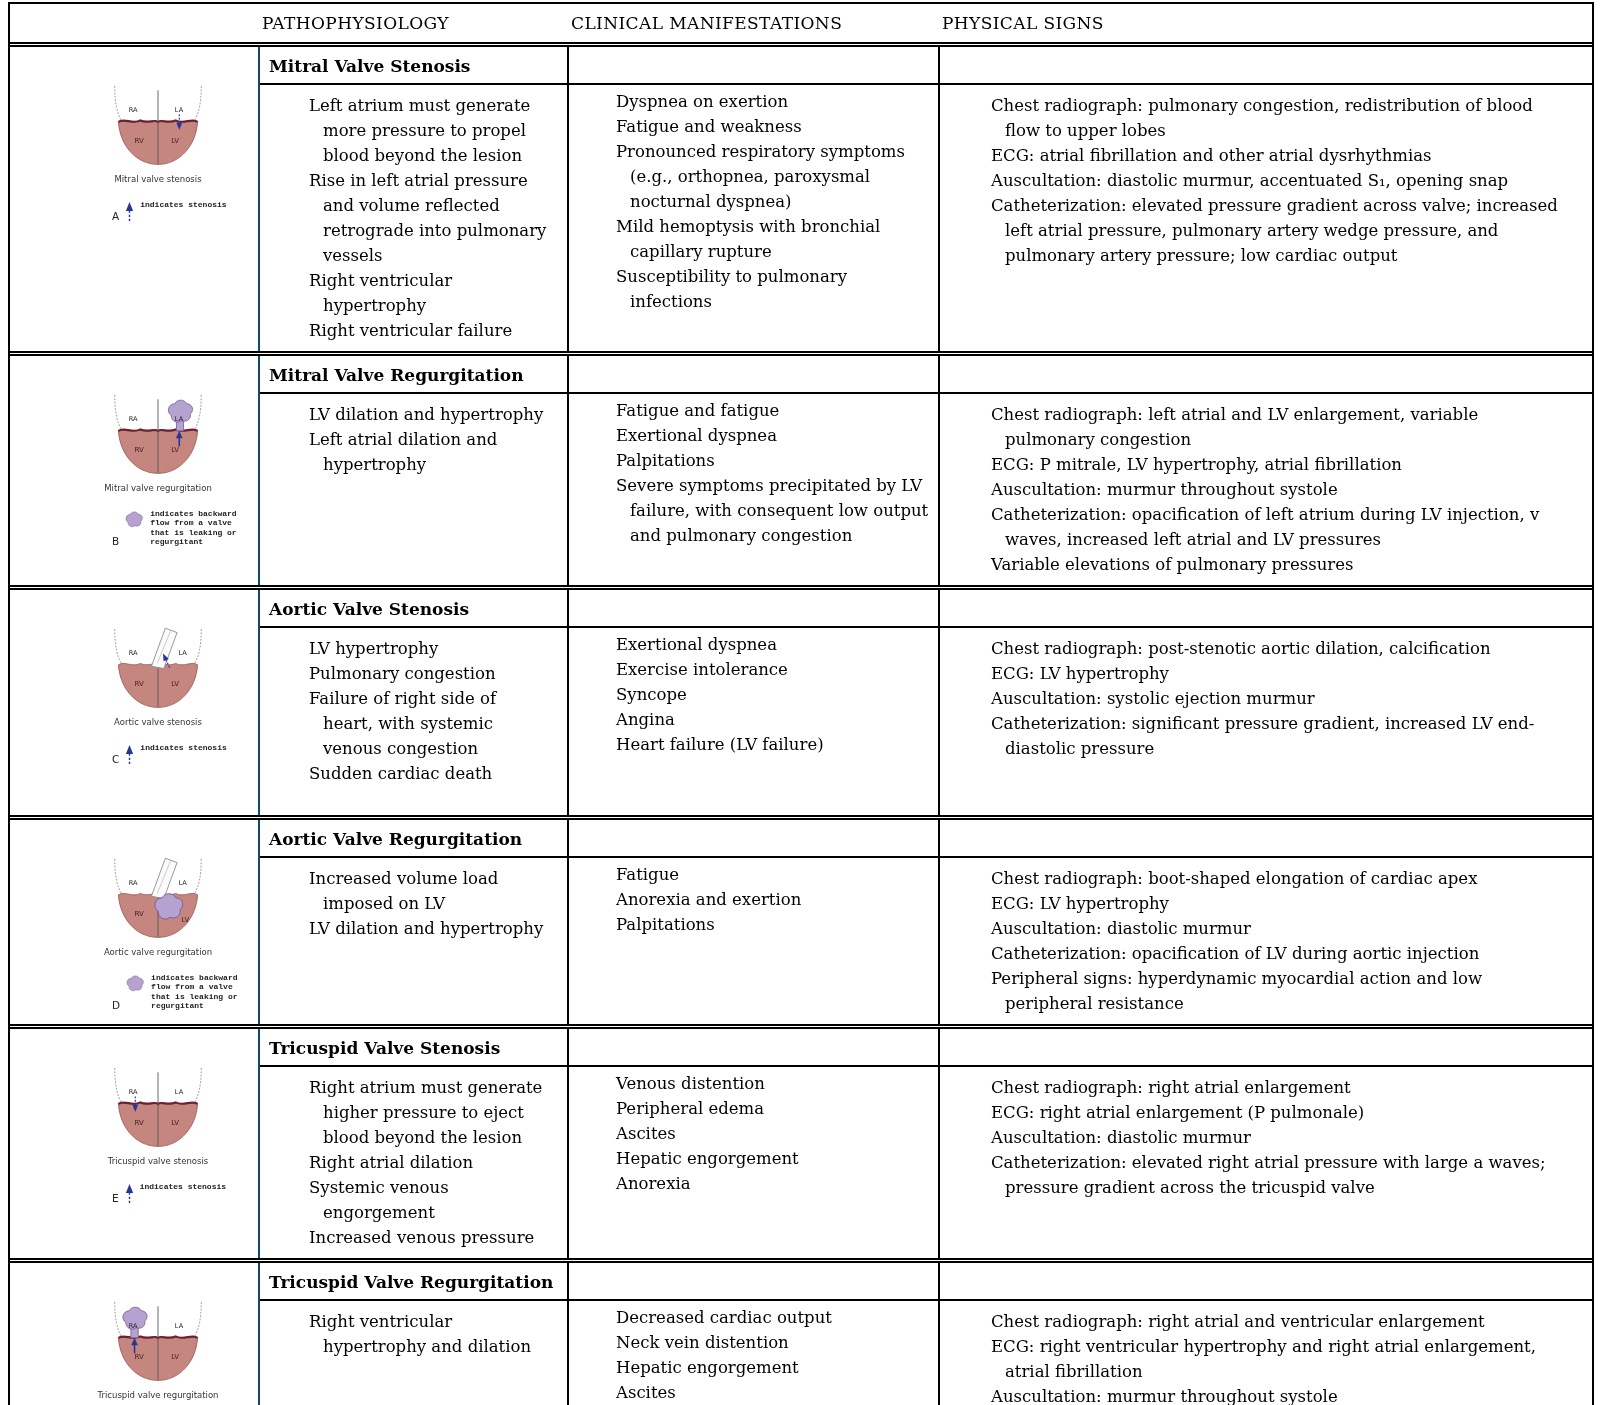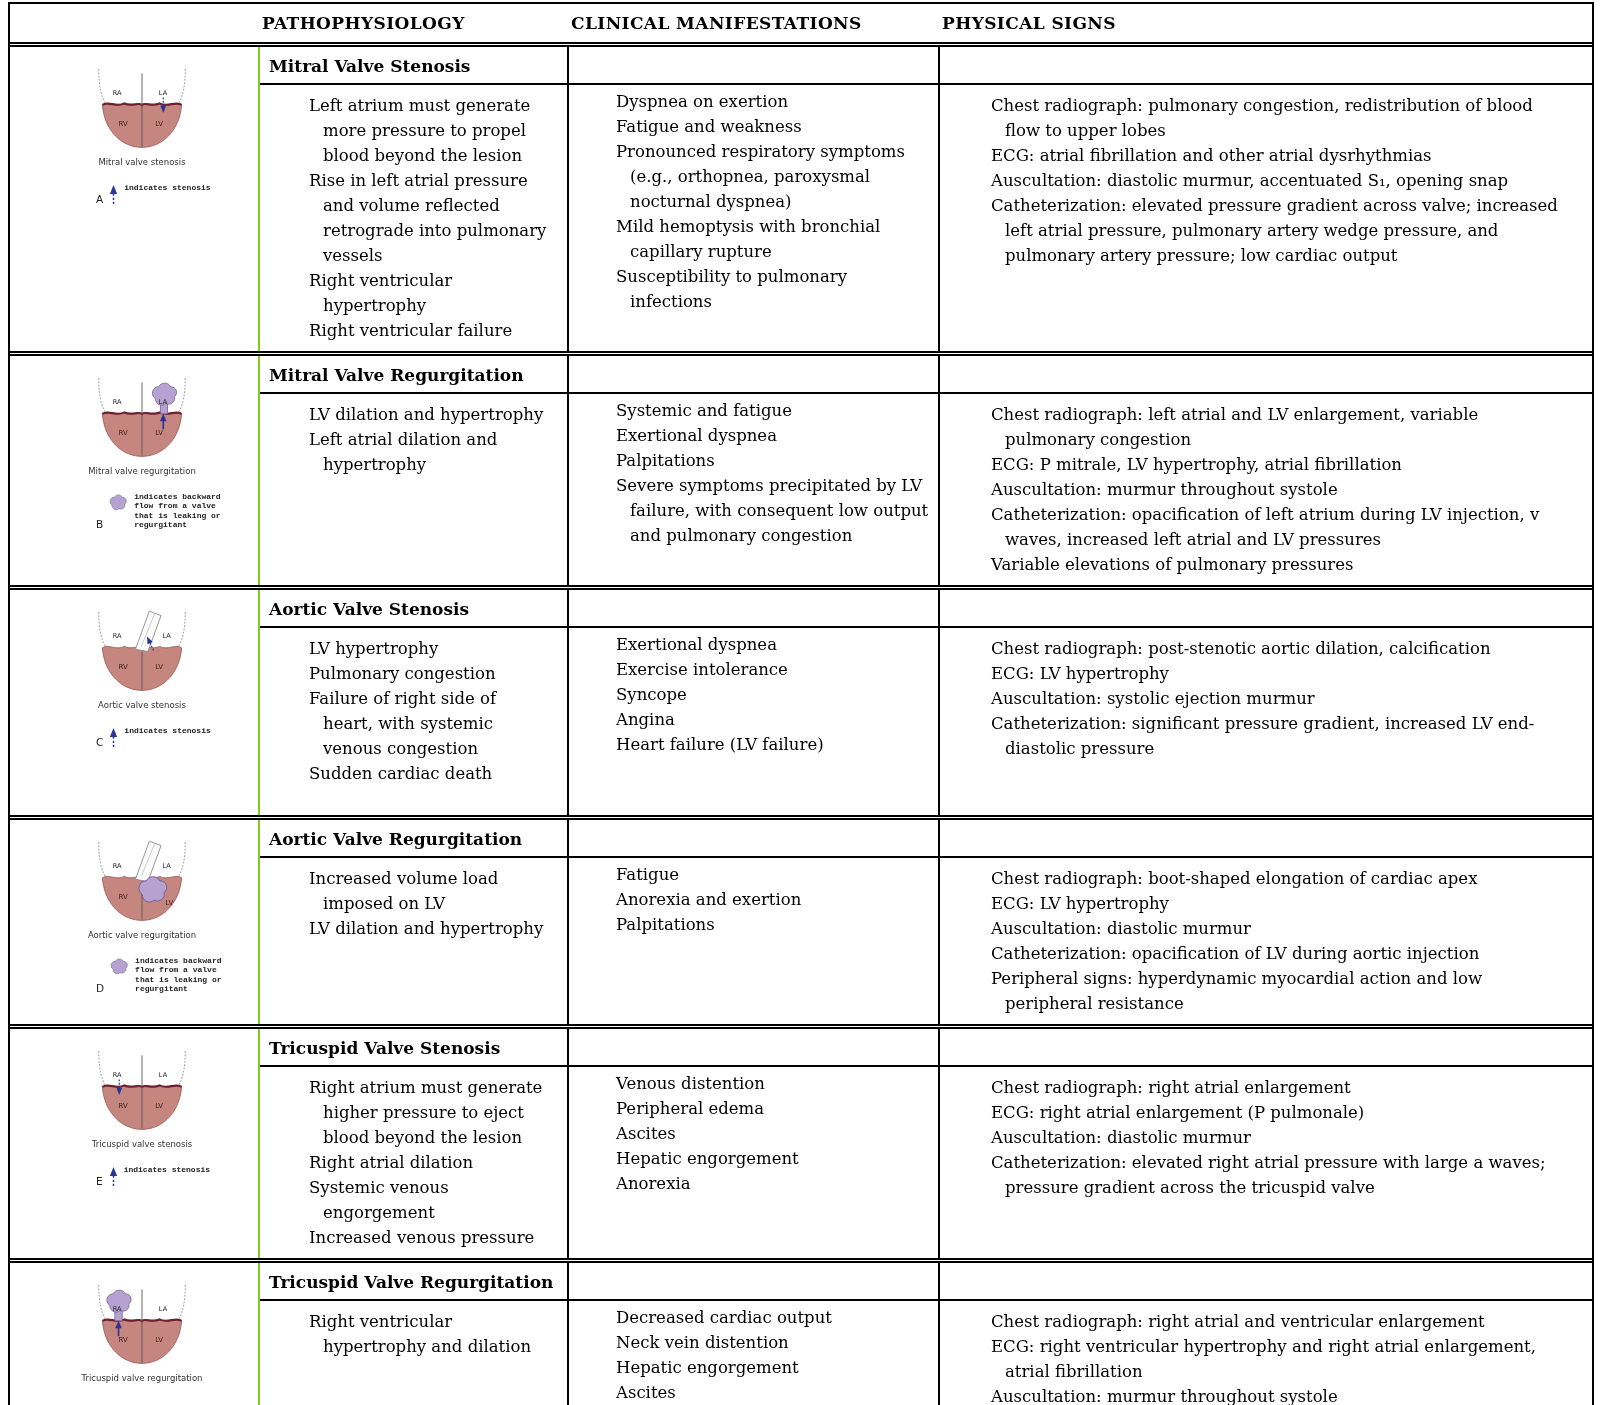--- a/index.html
+++ b/index.html
@@ -3,28 +3,28 @@
 <meta charset="utf-8">
 <style>
   html,body{margin:0;padding:0;background:#fff;}
   *{box-sizing:border-box;}
   body{font-family:"DejaVu Serif","Liberation Serif",serif;color:#000;}
   .page{width:1600px;}
   .vtable{width:1586px;margin:2px 6px 0 8px;border:2px solid #000;background:#fff;}
 
   
   .header-row{display:grid;grid-template-columns:250px 309px 371px 1fr;align-items:center;height:43px;border-bottom:5px double #000;}
-  .hcol{font-weight:700;font-size:17px;letter-spacing:.4px;padding-left:2px;}
+  .hcol{font-weight:400;font-size:17px;letter-spacing:.4px;padding-left:2px;}
 
   
   .section{display:grid;grid-template-columns:250px 309px 371px 1fr;grid-template-rows:auto 1fr;}
   .section + .section{border-top:5px double #000;}
   .s1{min-height:255px}.s2{min-height:226px}.s3{min-height:230px}.s4{min-height:203px}.s5{min-height:203px}.s6{min-height:227px}
 
-  .dcell{grid-column:1;grid-row:1 / span 2;border-right:2px solid #84cc16;padding-top:19px;}
+  .dcell{grid-column:1;grid-row:1 / span 2;border-right:2px solid #0c4a6e;padding-top:36px;margin-left:16px;}
   .tcell{grid-column:2;grid-row:1;border-right:2px solid #000;border-bottom:2px solid #000;
          font-weight:700;font-size:17px;padding:9px 4px 7px 9px;}
   .t3{grid-column:3;grid-row:1;border-right:2px solid #000;border-bottom:2px solid #000;}
   .t4{grid-column:4;grid-row:1;border-bottom:2px solid #000;}
   .c2{grid-column:2;grid-row:2;border-right:2px solid #000;padding:8px 17px 8px 49px;}
   .c3{grid-column:3;grid-row:2;border-right:2px solid #000;padding:4px 8px 8px 47px;}
   .c4{grid-column:4;grid-row:2;padding:8px 27px 8px 51px;}
   .content{font-size:16.5px;line-height:25px;}
   .content .li{padding-left:14px;text-indent:-14px;}
 
@@ -161,21 +161,21 @@
       </div>
     </div>
     <div class="tcell">Mitral Valve Regurgitation</div>
     <div class="t3"></div>
         <div class="t4"></div>
     <div class="c2 content">
           <div class="li">LV dilation and hypertrophy</div>
           <div class="li">Left atrial dilation and hypertrophy</div>
         </div>
     <div class="c3 content">
-          <div class="li">Systemic and fatigue</div>
+          <div class="li">Fatigue and fatigue</div>
           <div class="li">Exertional dyspnea</div>
           <div class="li">Palpitations</div>
           <div class="li">Severe symptoms precipitated by LV failure, with consequent low output and pulmonary congestion</div>
         </div>
     <div class="c4 content">
           <div class="li">Chest radiograph: left atrial and LV enlargement, variable pulmonary congestion</div>
           <div class="li">ECG: P mitrale, LV hypertrophy, atrial fibrillation</div>
           <div class="li">Auscultation: murmur throughout systole</div>
           <div class="li">Catheterization: opacification of left atrium during LV injection, v waves, increased left atrial and LV pressures</div>
           <div class="li">Variable elevations of pulmonary pressures</div>

